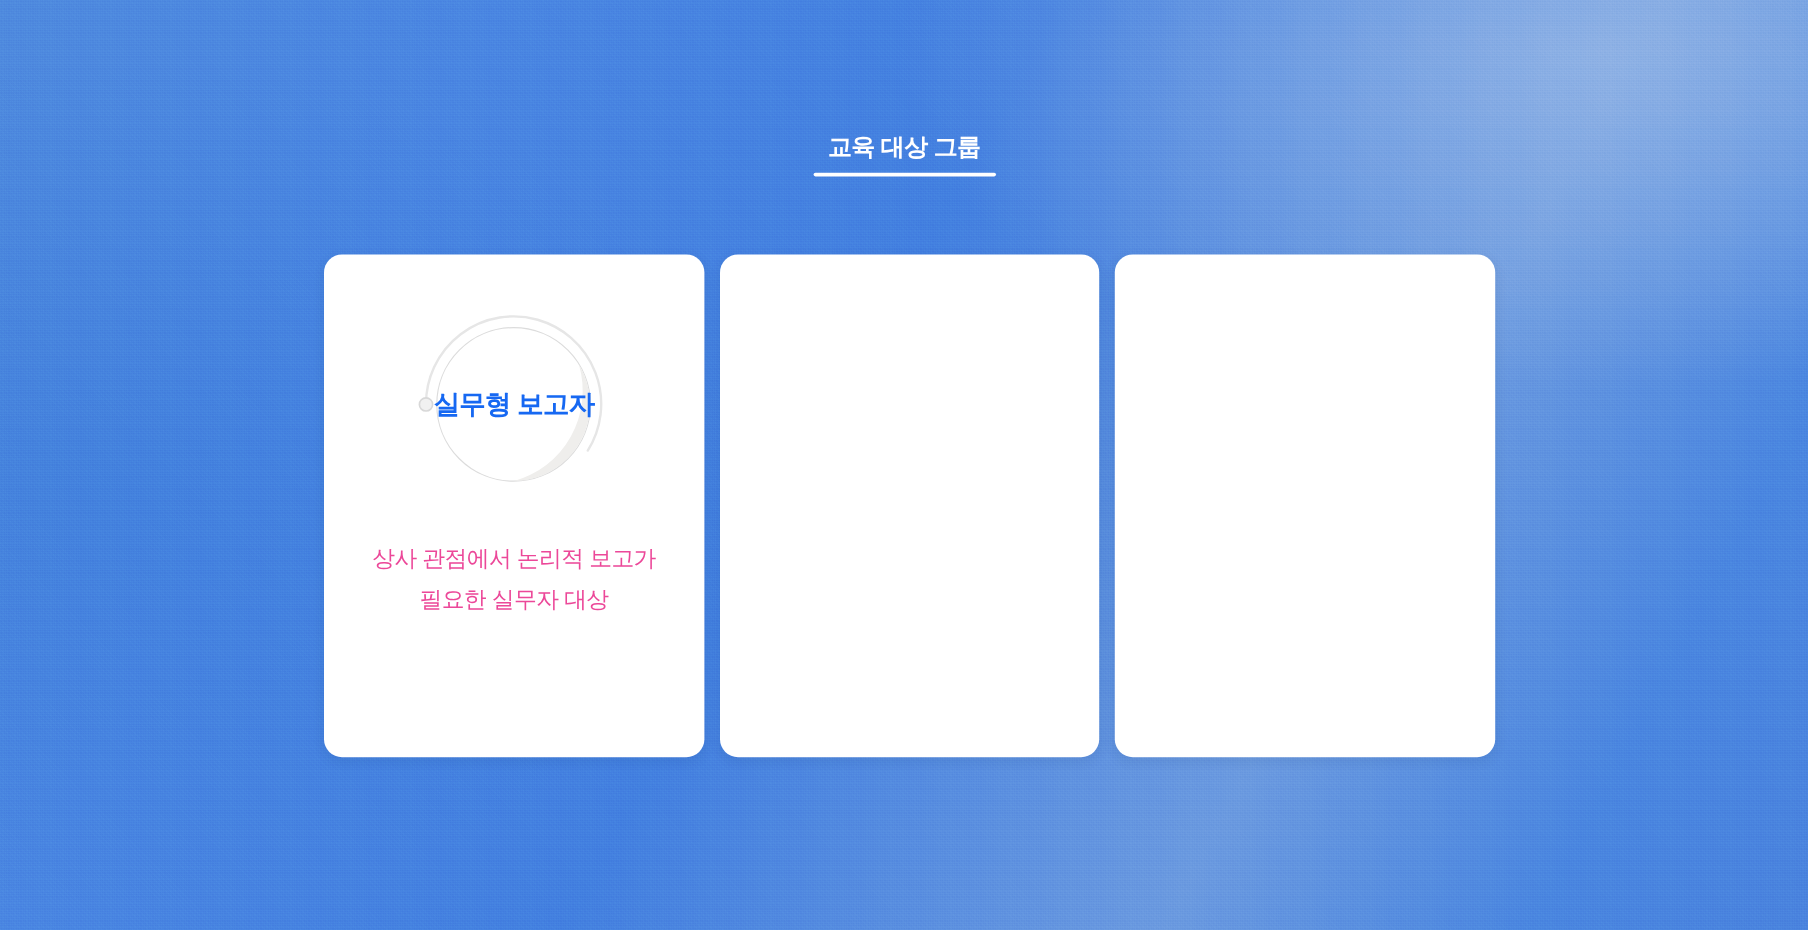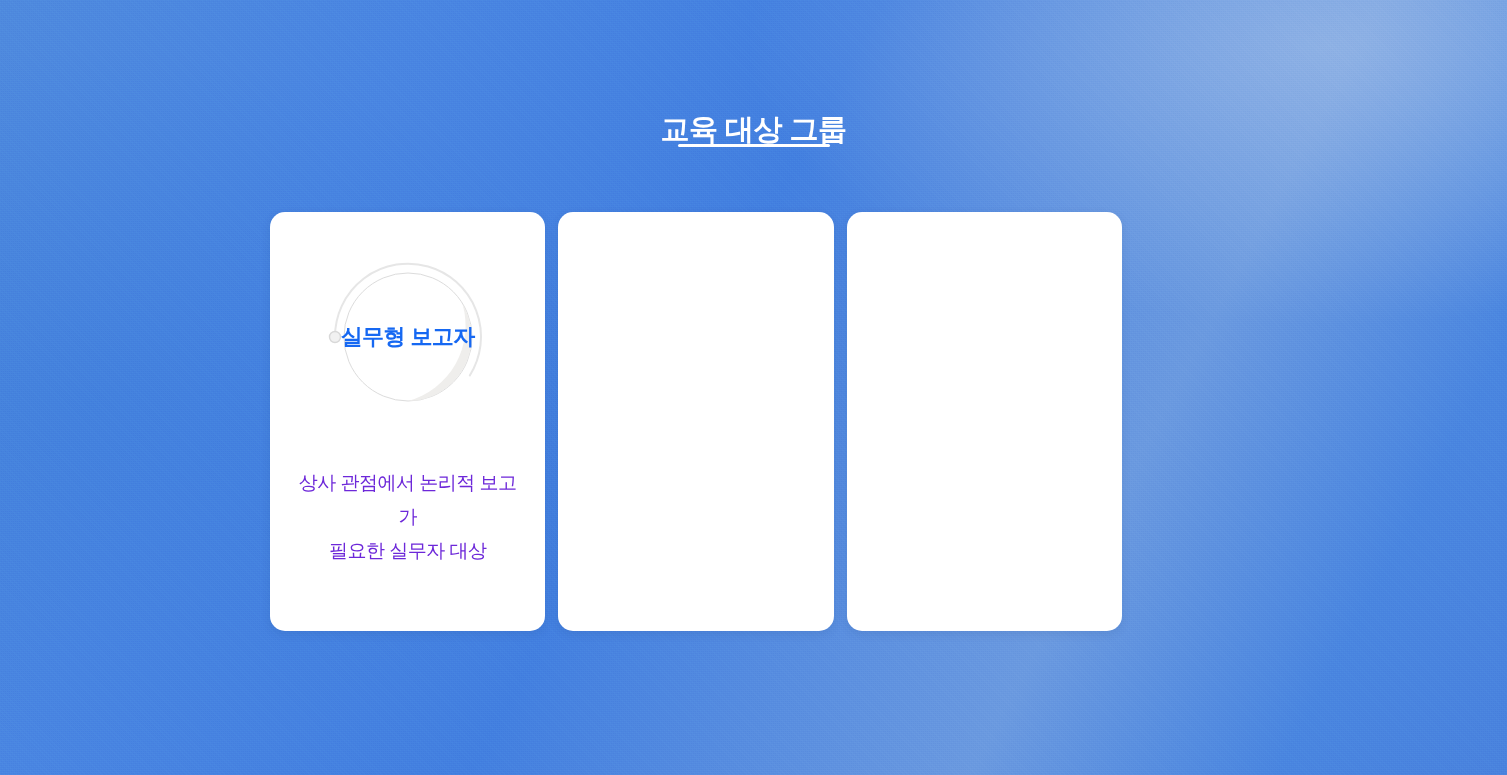--- a/index.html
+++ b/index.html
@@ -58,21 +58,21 @@
   
   .section-heading {
     position: absolute;
     left: 0;
     right: 0;
     top: 111px;
     text-align: center;
   }
   .section-heading .title-text {
     display: inline-block;
-    font-size: 29px;
+    font-size: 20px;
     font-weight: 700;
     color: #ffffff;
     letter-spacing: -0.5px;
     line-height: 1.25;
     white-space: nowrap;
   }
   .title-rule {
     position: absolute;
     left: 50%;
     transform: translateX(-50%);
@@ -81,21 +81,21 @@
     height: 3px;
     background: #ffffff;
     border-radius: 2px;
   }
 
   
   .cards-row {
     position: absolute;
     left: 270px;
     top: 212px;
-    width: 852px;
+    width: 976px;
     height: 419px;
     display: flex;
     gap: 13px;
   }
 
   .persona-card {
     position: relative;
     flex: 1 1 0;
     background: #ffffff;
     border-radius: 15px;
@@ -128,25 +128,25 @@
     font-size: 22px;
     font-weight: 700;
     color: #1668f2;
     line-height: 1.36;
     letter-spacing: -0.6px;
     white-space: nowrap;
   }
 
   
   .card-desc {
-    margin: 44px 20px 0;
+    margin: 28px 20px 0;
     text-align: center;
     font-size: 19px;
     font-weight: 400;
-    color: #6d28d9;
+    color: #ec4899;
     line-height: 34px;
     letter-spacing: -0.5px;
     white-space: pre-line;
   }
 </style>
 </head>
 <body>
 
 <div class="bg-layer"></div>
 <div class="bg-sheen"></div>

